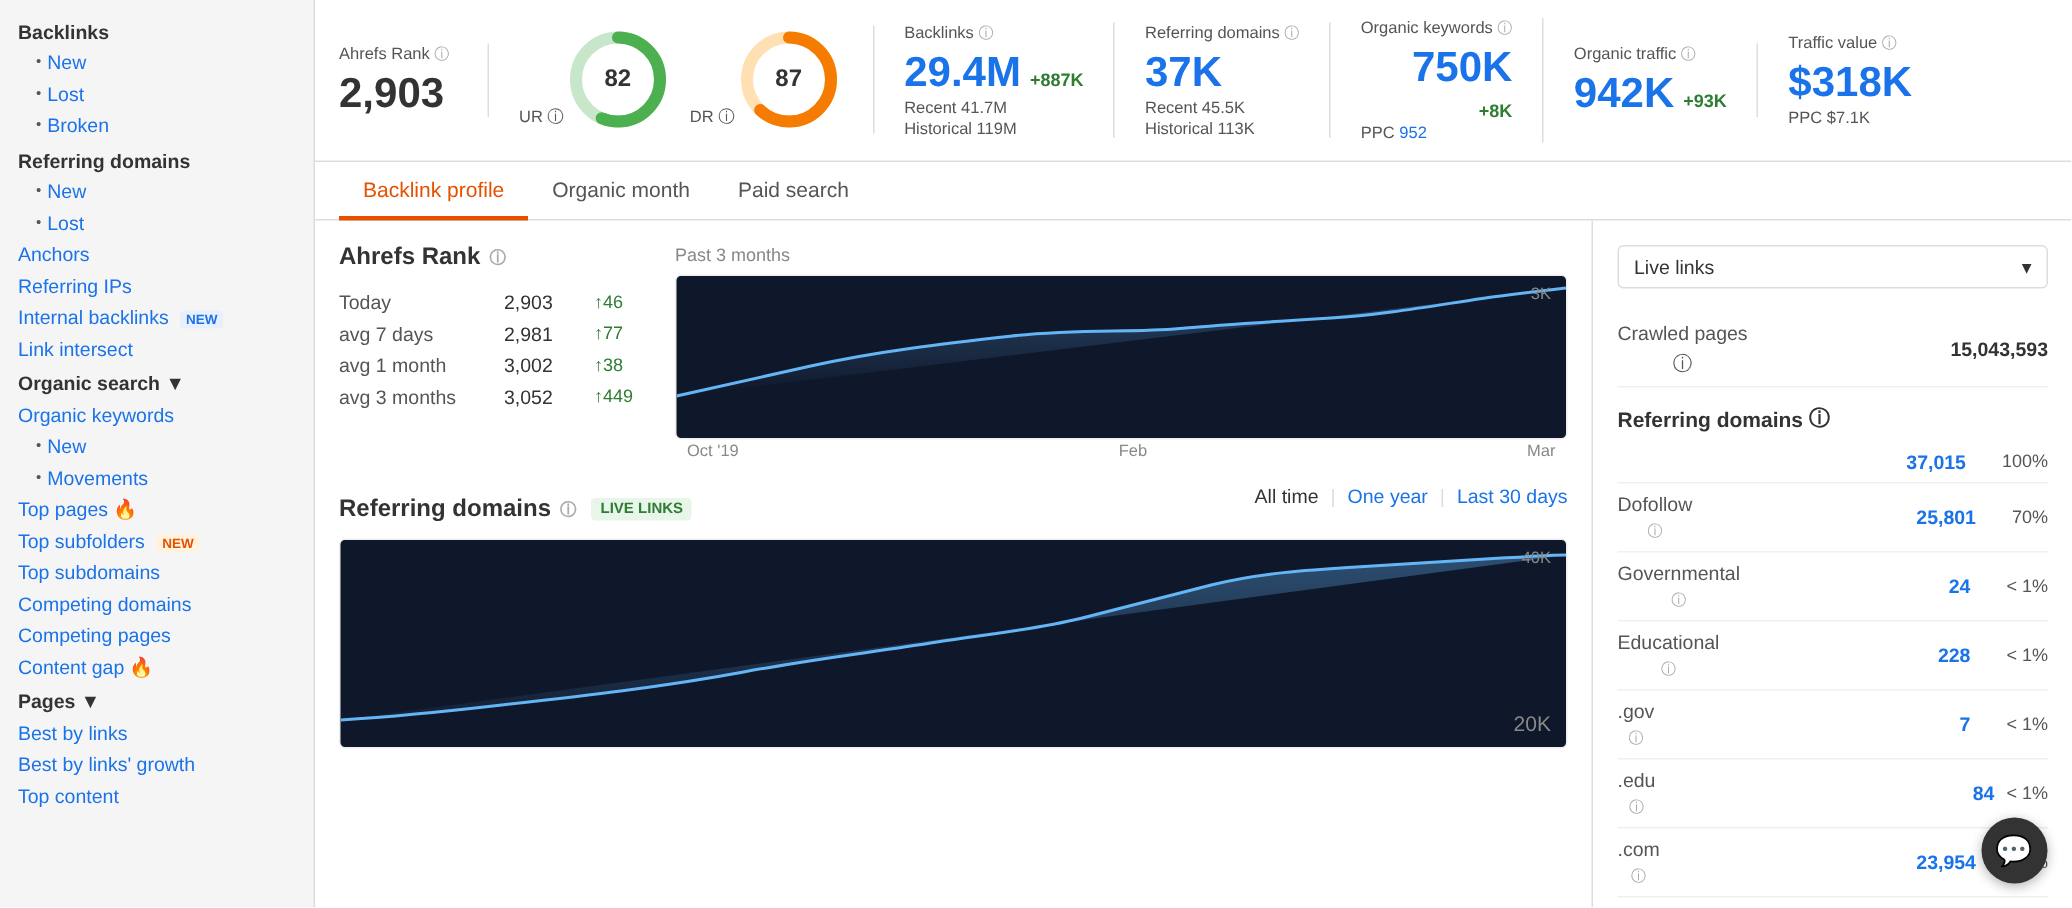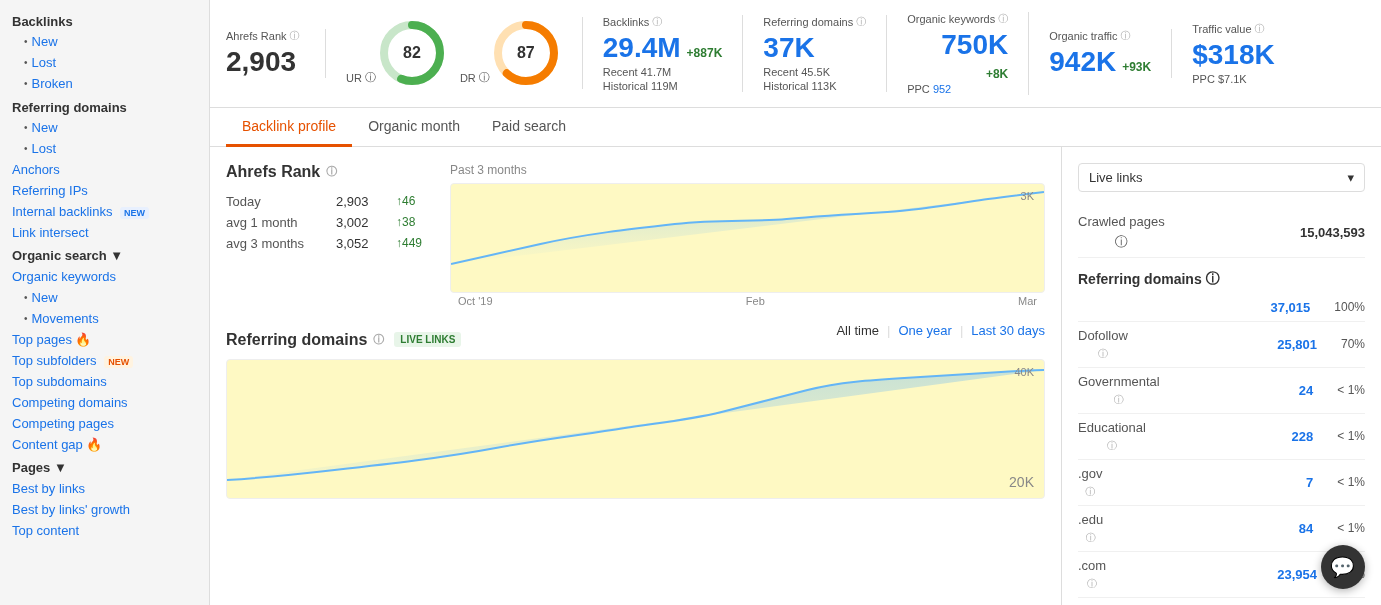--- a/index.html
+++ b/index.html
@@ -169,21 +169,21 @@
     .time-filter.active { color: #333; }
     .time-separator { color: #ddd; }
     .rank-row { display: flex; align-items: center; padding: 3px 0; font-size: 13px; }
     .rank-row .label { width: 110px; color: #555; }
     .rank-row .value { width: 60px; color: #333; }
     .rank-row .delta { color: #2e7d32; font-size: 12px; }
 
     
     .chart-wrapper {
       position: relative;
-      background: #fef9c3;
+      background: #0f172a;
       border: 1px solid #eee;
       border-radius: 4px;
       overflow: hidden;
     }
     .chart-label-top { position: absolute; top: 6px; right: 10px; font-size: 11px; color: #888; }
     .chart-label-bottom { position: absolute; bottom: 20px; right: 10px; font-size: 14px; color: #888; }
     .chart-x-labels { display: flex; justify-content: space-between; padding: 0 8px; font-size: 11px; color: #888; margin-top: 2px; }
 
     .past-3-months-label { font-size: 12px; color: #888; margin-bottom: 6px; }
 
@@ -413,20 +413,25 @@
 
           <div style="min-width:200px;">
             <div class="chart-title">
               Ahrefs Rank <span class="info-icon">ⓘ</span>
             </div>
             <div style="height:8px;"></div>
             <div class="rank-row">
               <span class="label">Today</span>
               <span class="value">2,903</span>
               <span class="delta">↑46</span>
+            </div>
+            <div class="rank-row">
+              <span class="label">avg 7 days</span>
+              <span class="value">2,981</span>
+              <span class="delta">↑77</span>
             </div>
             <div class="rank-row">
               <span class="label">avg 1 month</span>
               <span class="value">3,002</span>
               <span class="delta">↑38</span>
             </div>
             <div class="rank-row">
               <span class="label">avg 3 months</span>
               <span class="value">3,052</span>
               <span class="delta">↑449</span>
@@ -541,21 +546,21 @@
   </div>
           <div class="panel-stat-row">
     <span class="panel-stat-label">.gov <span style="color:#aaa;font-size:10px;cursor:pointer;">ⓘ</span></span>
     <span style="display:flex;gap:16px;align-items:center;">
       <span class="panel-stat-value">7</span>
       <span class="panel-stat-pct">&lt; 1%</span>
     </span>
   </div>
           <div class="panel-stat-row">
     <span class="panel-stat-label">.edu <span style="color:#aaa;font-size:10px;cursor:pointer;">ⓘ</span></span>
-    <span style="display:flex;gap:16px;align-items:center;">
+    <span style="display:flex;align-items:center;">
       <span class="panel-stat-value">84</span>
       <span class="panel-stat-pct">&lt; 1%</span>
     </span>
   </div>
           <div class="panel-stat-row">
     <span class="panel-stat-label">.com <span style="color:#aaa;font-size:10px;cursor:pointer;">ⓘ</span></span>
     <span style="display:flex;gap:16px;align-items:center;">
       <span class="panel-stat-value">23,954</span>
       <span class="panel-stat-pct">65%</span>
     </span>

